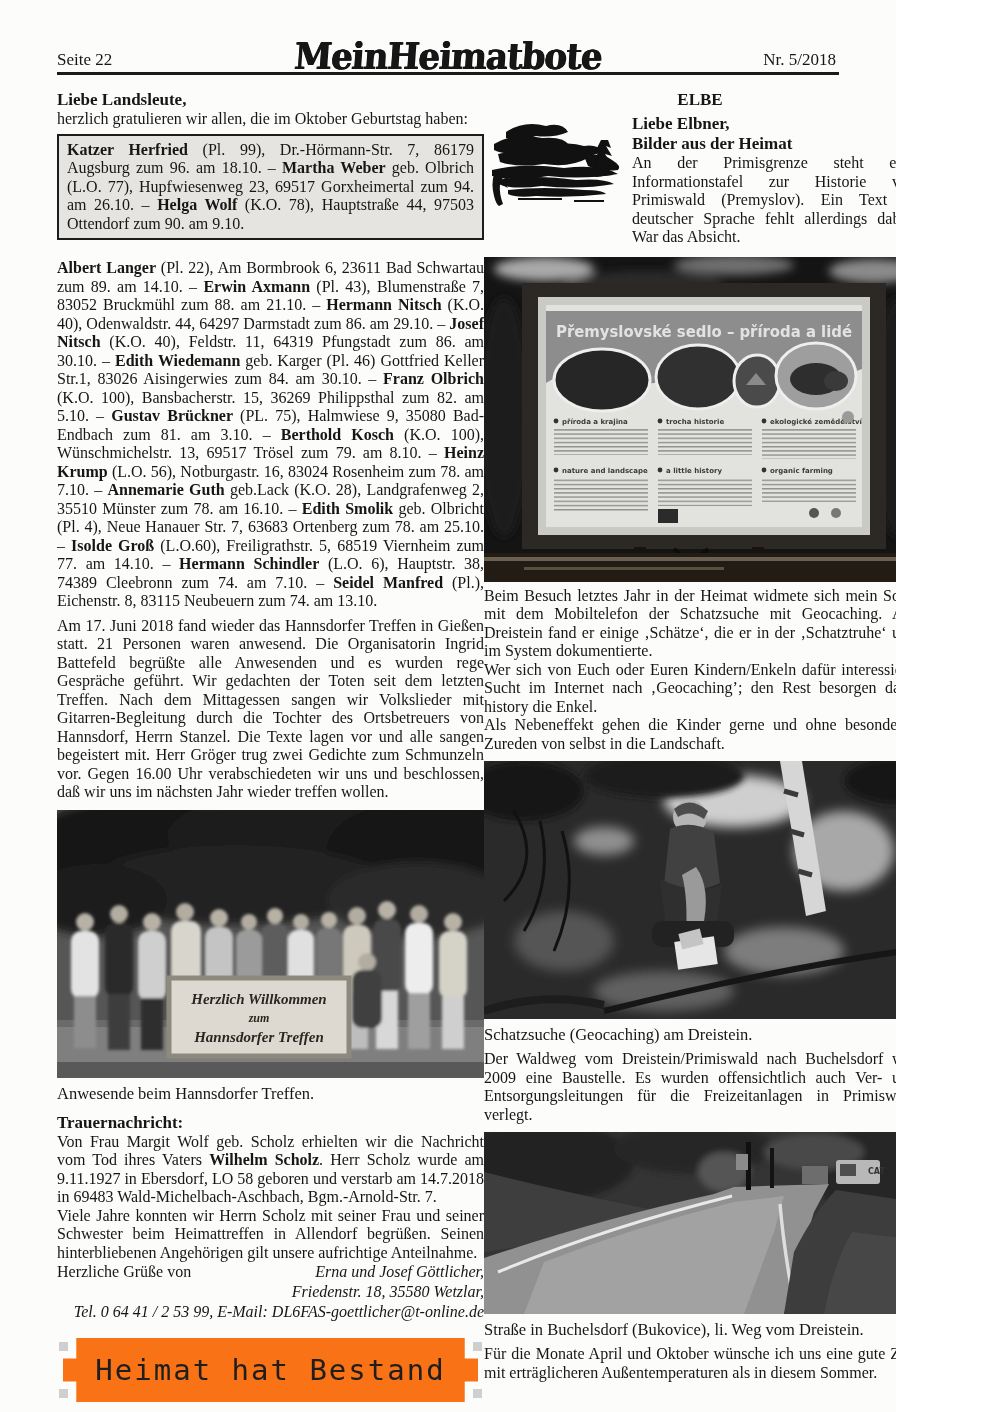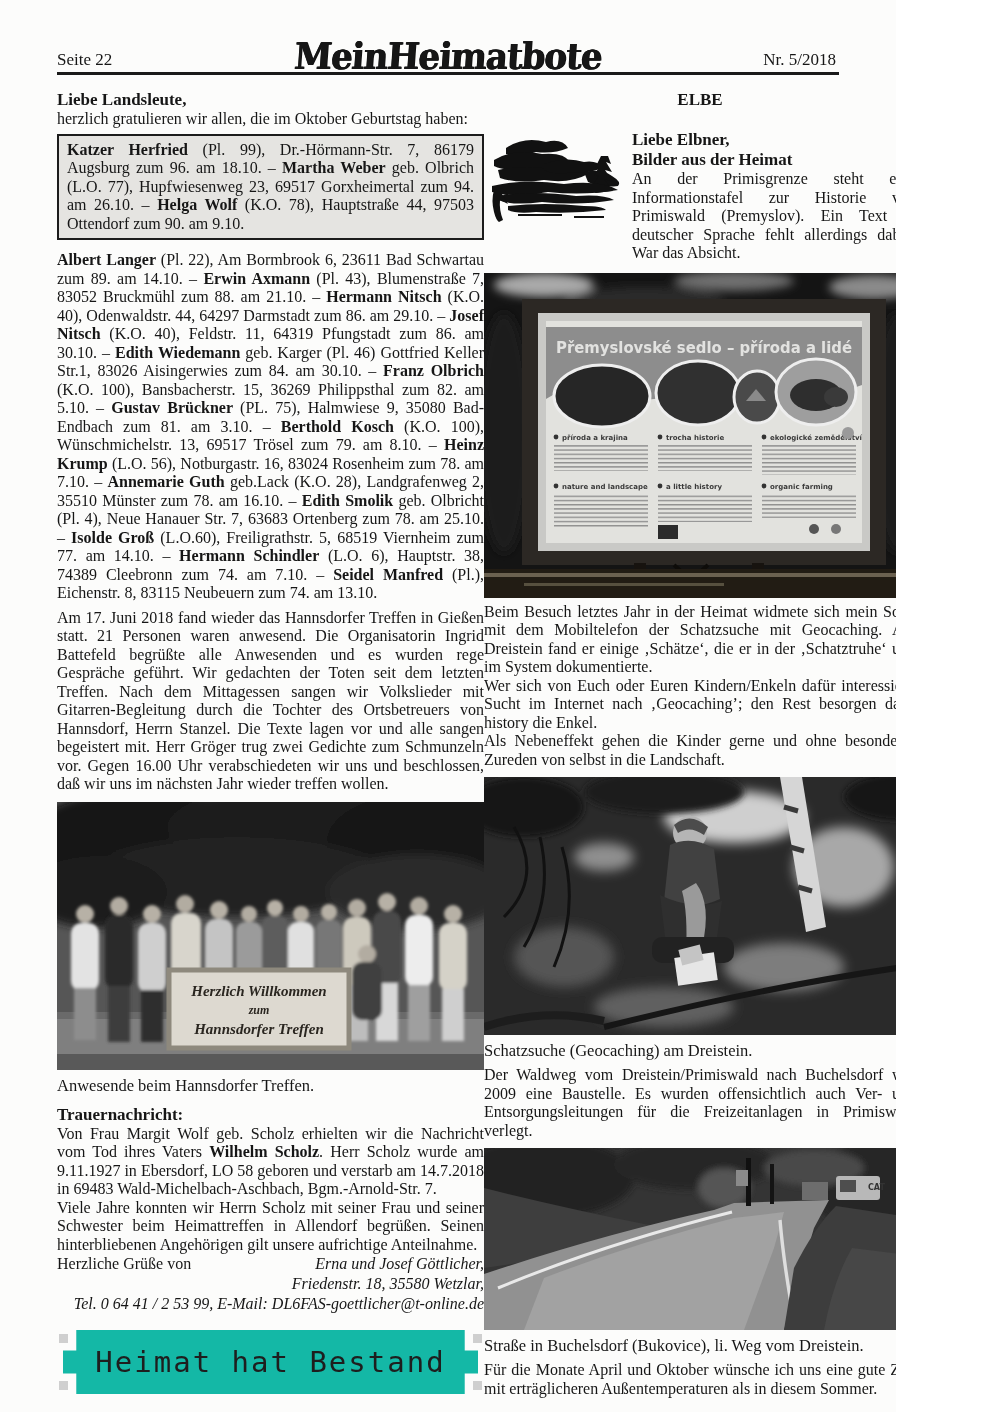--- a/index.html
+++ b/index.html
@@ -14,39 +14,39 @@
             text-shadow:0.7px 0 0 #111, -0.3px 0 0 #111;}
   .header-rule{position:absolute;left:57px;right:57px;top:72px;height:3px;background:#1a1a1a;}
   
   .col-left{position:absolute;left:57px;top:90px;width:427px;}
   .col-right{position:absolute;left:484px;top:90px;width:432px;}
   p{margin:0;font-size:16px;line-height:18.5px;text-align:justify;}
   .ital{font-style:italic;}
   .h-bold{font-size:17px;font-weight:bold;line-height:20px;}
   
   .birthday-box{margin-top:5px;border:2px solid #1c1c1c;background:#e5e4e1;padding:5px 8px;}
-  .birthday-list{margin-top:11px;}
+  .birthday-list{margin-top:19px;}
   .meeting{margin-top:6px;}
   .photo{position:relative;overflow:hidden;background:#4d7c0f;}
   .photo svg{display:block;}
   .photo-group{margin-top:8px;width:427px;height:268px;}
   .caption{margin-top:6px;font-size:16.5px;text-align:left;line-height:20px;}
   .obit-title{margin-top:9px;font-size:17px;font-weight:bold;line-height:20px;}
   .sig-row{display:flex;justify-content:space-between;font-size:16px;line-height:20px;}
   .sig-right{text-align:right;font-style:italic;font-size:16px;line-height:20px;}
   
   .banner-wrap{position:relative;margin-top:12px;height:72px;}
-  .banner{position:absolute;left:6px;right:6px;top:4px;bottom:4px;background:#14b8a6;
+  .banner{position:absolute;left:6px;right:6px;top:4px;bottom:4px;background:#f97316;
           clip-path:polygon(0% 32%,3.2% 32%,3.2% 0%,96.8% 0%,96.8% 32%,100% 32%,100% 68%,96.8% 68%,96.8% 100%,3.2% 100%,3.2% 68%,0% 68%);
           display:flex;align-items:center;justify-content:center;}
   .banner-text{font-family:"DejaVu Sans Mono",monospace;font-size:29px;color:#1e1e1e;letter-spacing:2px;}
   .banner-sq{position:absolute;width:9px;height:9px;background:#cfcfcf;}
   
   .elbe-title{text-align:center;font-size:17px;font-weight:bold;line-height:20px;}
-  .elbe-row{display:flex;margin-top:20px;}
+  .elbe-row{display:flex;margin-top:4px;}
   .elbe-sketch{flex:0 0 142px;}
   .elbe-text{margin-left:6px;width:284px;}
   .photo-board{margin-top:10px;width:432px;height:325px;}
   .geo-paras{margin-top:5px;}
   .photo-geo{margin-top:8px;width:432px;height:258px;}
   .roadwork{margin-top:5px;}
   .photo-road{margin-top:8px;width:432px;height:182px;}
 </style>
 </head>
 <body>

